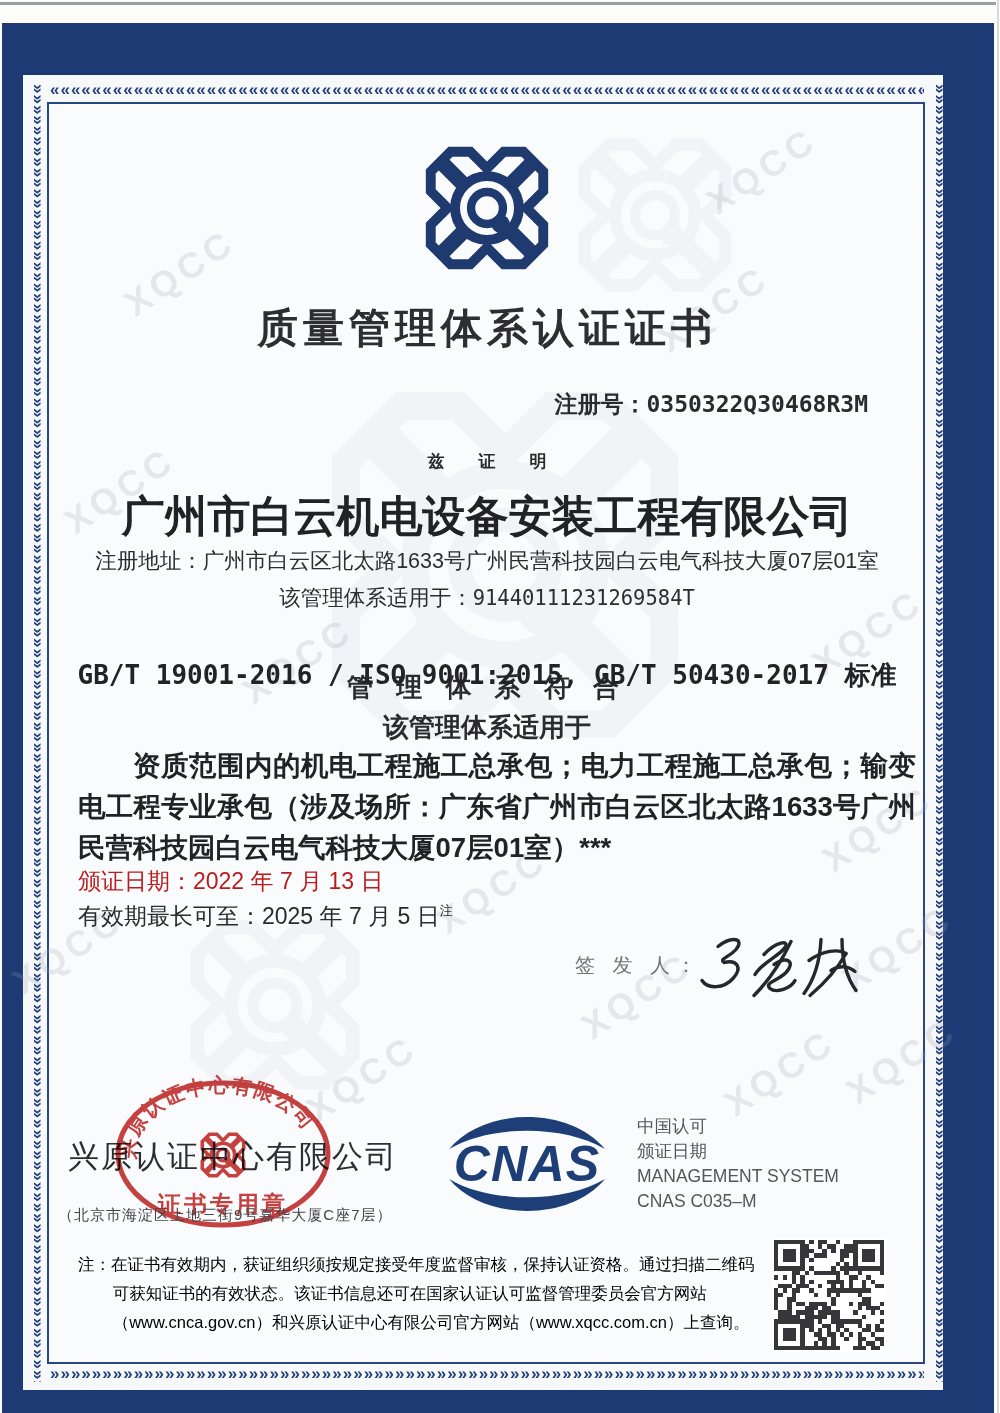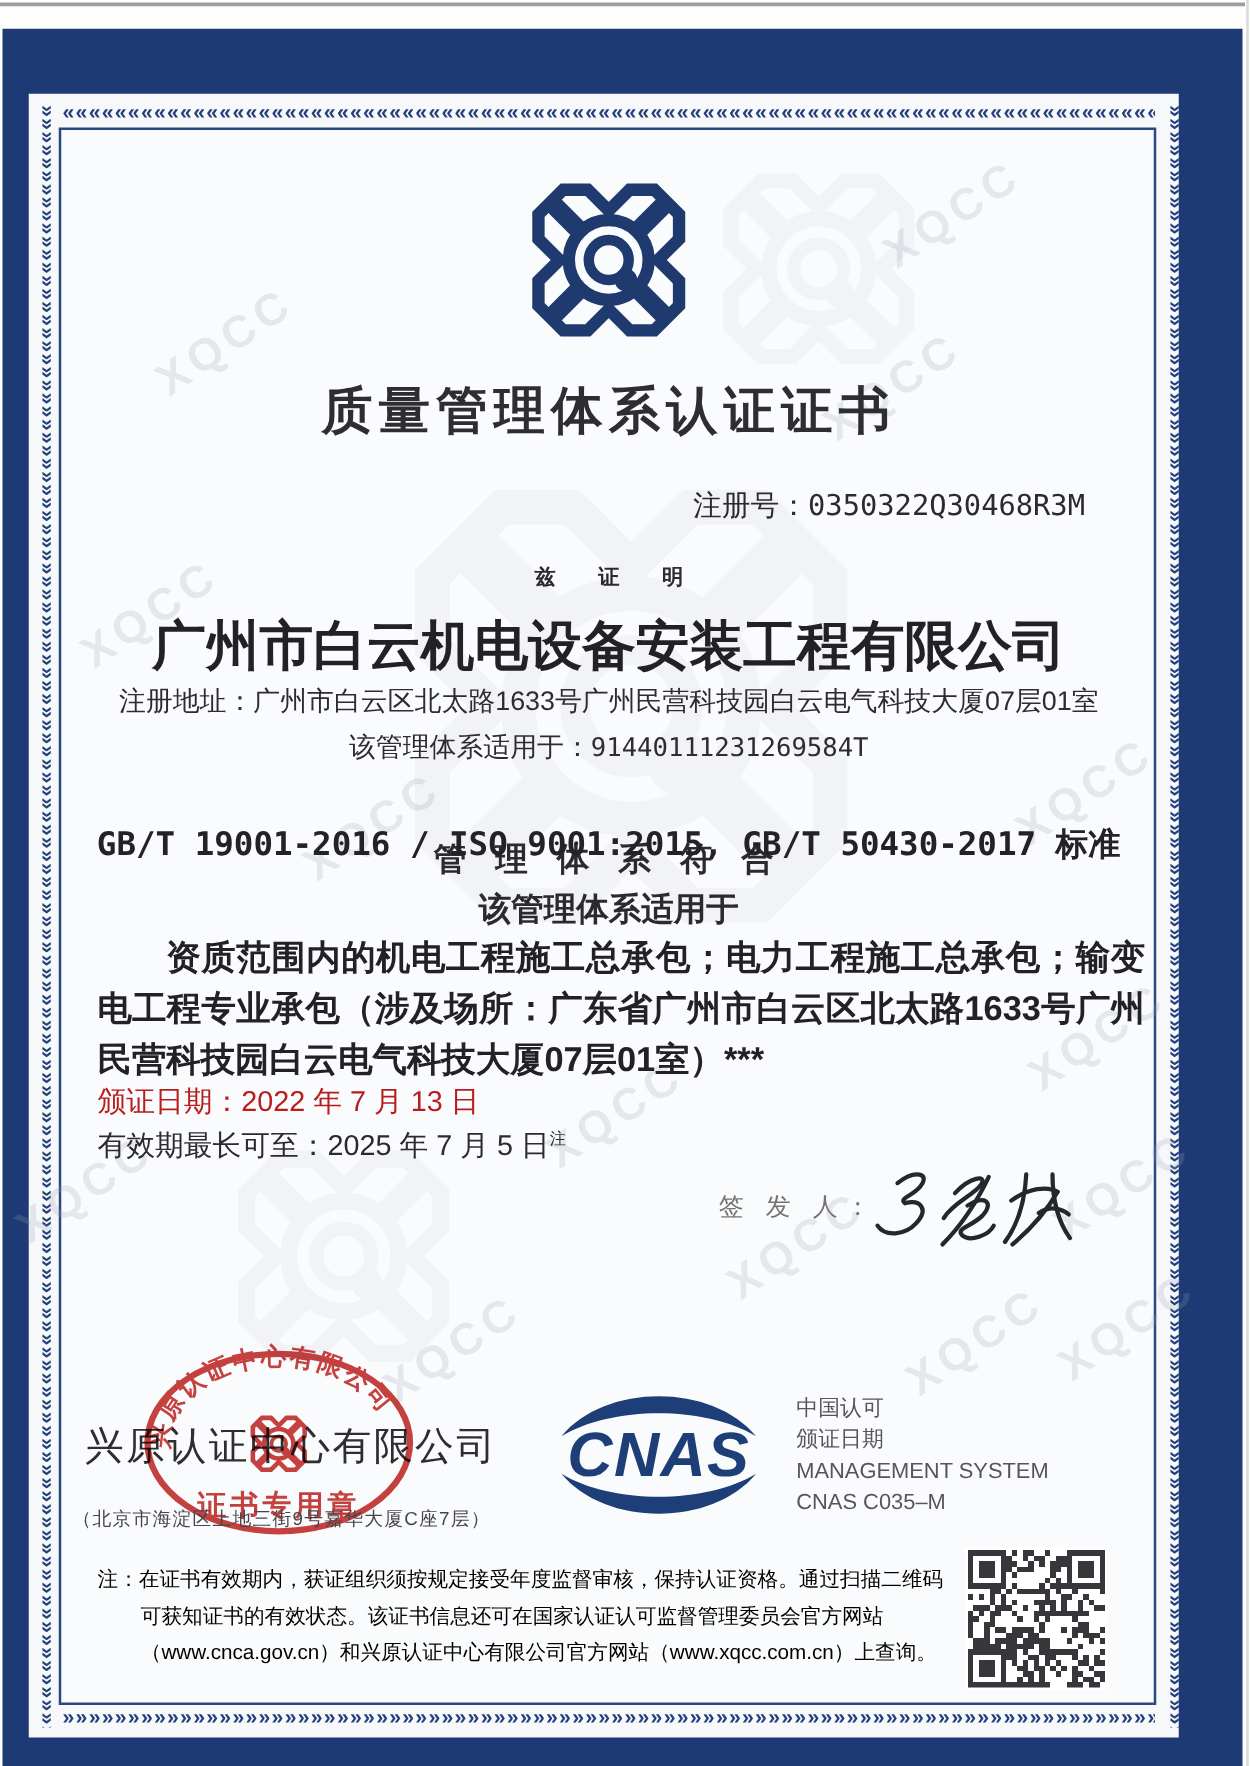--- a/index.html
+++ b/index.html
@@ -28,21 +28,21 @@
   .inner-line{left:47px;top:102px;width:874px;height:1258px;
               border:2.5px solid #2a4683;background:#fafbfc;}
   
   .wm-text{font-weight:bold;font-size:36px;letter-spacing:5px;color:#9aa2b5;
            opacity:.22;transform:rotate(-34deg);white-space:nowrap;}
   .wm-logo{opacity:.05;color:#6c7a99;}
   
   .center-line{left:50px;width:874px;text-align:center;}
   .main-logo{left:411px;top:132px;color:#1e3a6e;}
   .cert-title{top:301px;font-size:41px;font-weight:bold;letter-spacing:5px;color:#2e2e31;}
-  .reg-line{top:389px;right:132px;font-size:23px;font-weight:normal;color:#2b2b2f;}
+  .reg-line{top:389px;right:132px;font-size:23px;font-weight:bold;color:#2b2b2f;}
   .reg-no{font-family:"DejaVu Sans Mono","Liberation Mono",monospace;}
   .hereby{top:450px;font-size:17px;font-weight:600;color:#2b2b2f;}
   .company{top:488px;font-size:43px;font-weight:bold;color:#222226;}
   .addr-line{top:546px;font-size:21.5px;color:#2d2d31;}
   .credit-line{top:583px;font-size:21.5px;color:#2d2d31;}
   .credit-code{font-family:"DejaVu Sans Mono","Liberation Mono",monospace;font-size:20.5px;}
   .conform{top:622px;font-size:26px;font-weight:700;letter-spacing:8px;color:#2b2b2f;margin-top:48px;}
   .standards{top:658px;font-size:26px;font-weight:bold;color:#232327;
              font-family:"DejaVu Sans Mono","Liberation Mono",monospace;}
   .scope-intro{top:710px;font-size:26px;font-weight:600;color:#2b2b2f;}

